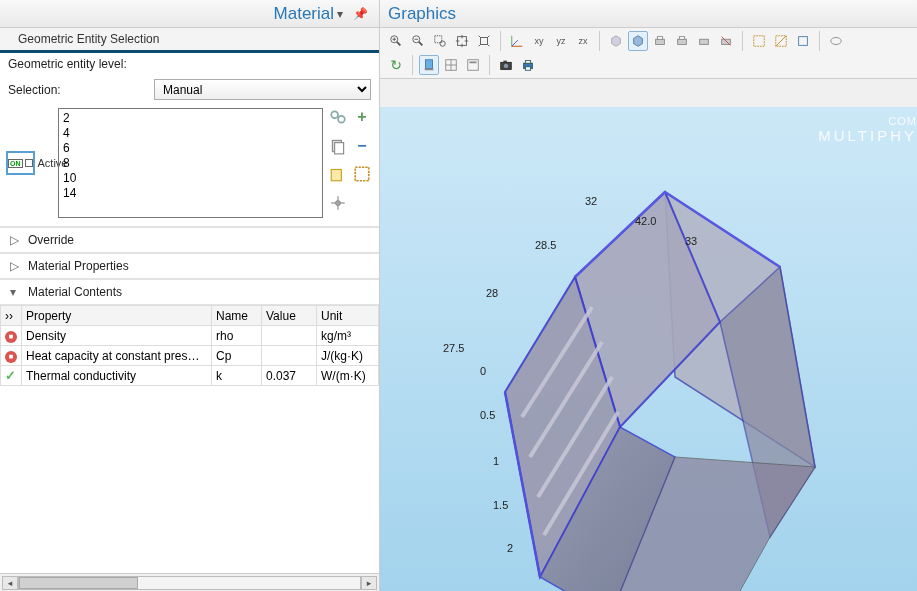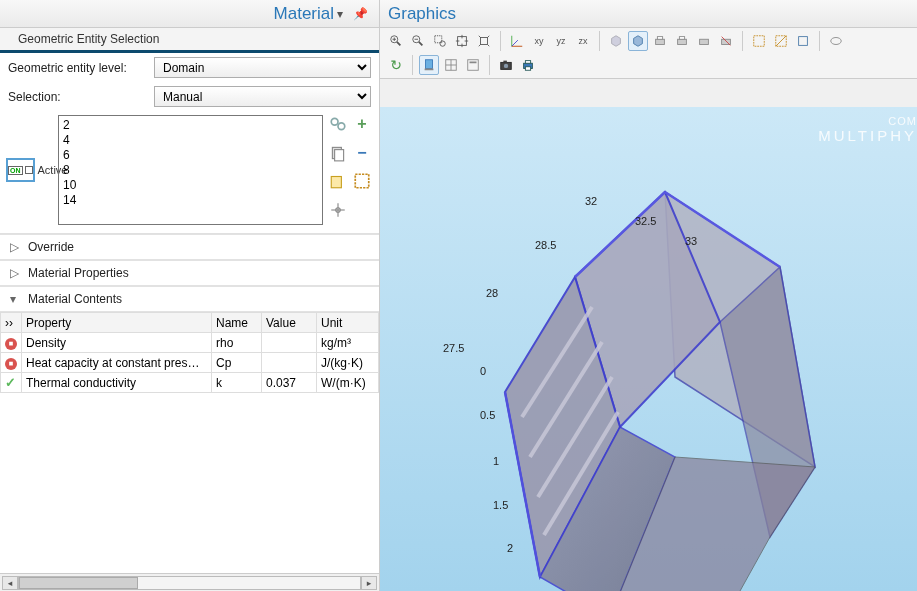--- a/index.html
+++ b/index.html
@@ -71,21 +71,20 @@
     <div class="icons">
       <span>▾</span>
       <span>📌</span>
     </div>
   </div>
 
   <div class="subhead">Geometric Entity Selection</div>
 
   <div class="form-row">
     <label>Geometric entity level:</label>
-    <select><option>Domain</option></select>
   </div>
   <div class="form-row">
     <label>Selection:</label>
     <select><option>Manual</option></select>
   </div>
 
   <div class="sel-area">
     <div class="active-col">
       <div class="active-icon">
         <span class="on">ON</span>
@@ -388,21 +387,21 @@
 
       <g stroke="#333" stroke-width="0.8">
         <line x1="300" y1="470" x2="335" y2="440"></line>
         <line x1="310" y1="478" x2="345" y2="448"></line>
         <line x1="320" y1="486" x2="355" y2="456"></line>
         <line x1="330" y1="494" x2="365" y2="464"></line>
       </g>
     </svg>
 
     <div class="tick" style="left:205px; top:88px;">32</div>
-    <div class="tick" style="left:255px; top:108px;">32.5</div>
+    <div class="tick" style="left:255px; top:108px;">42.0</div>
     <div class="tick" style="left:305px; top:128px;">33</div>
 
     <div class="tick" style="left:63px; top:235px;">27.5</div>
     <div class="tick" style="left:106px; top:180px;">28</div>
     <div class="tick" style="left:155px; top:132px;">28.5</div>
 
     <div class="tick" style="left:100px; top:258px;">0</div>
     <div class="tick" style="left:100px; top:302px;">0.5</div>
     <div class="tick" style="left:113px; top:348px;">1</div>
     <div class="tick" style="left:113px; top:392px;">1.5</div>

